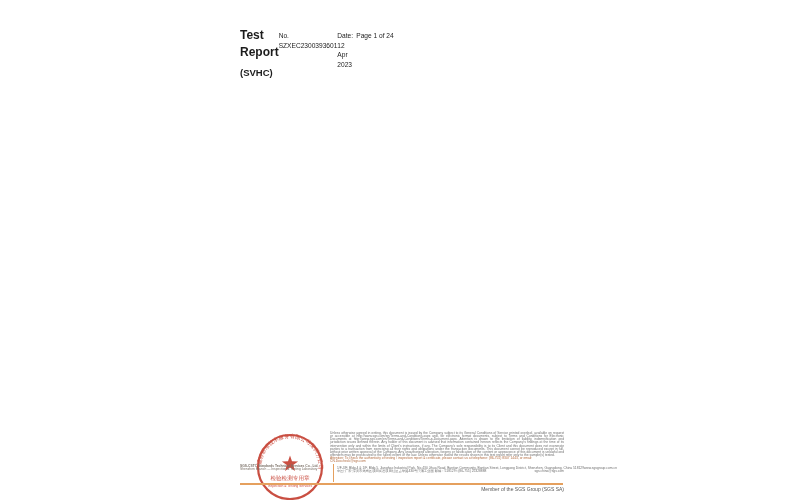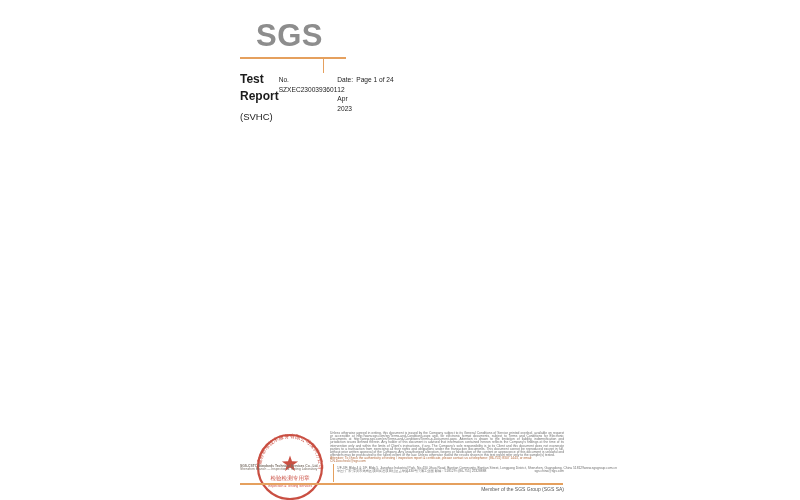--- a/index.html
+++ b/index.html
@@ -21,21 +21,21 @@
   .logo-wrap{position:relative;height:44px;}
   .logo-text{position:absolute;left:16px;top:-6px;font-size:31px;font-weight:bold;
              color:var(--logo);letter-spacing:0.5px;}
   .logo-underline{position:absolute;left:0;top:37px;width:106px;height:2px;background:var(--accent);}
   .logo-vtick{position:absolute;left:83px;top:37px;width:1px;height:16px;background:var(--accent);}
 
   
   .title-row{display:flex;margin-top:7px;}
   .title-block{width:102px;}
   .title{font-size:12px;font-weight:bold;}
-  .subtitle{font-size:9.5px;font-weight:normal;margin-top:4px;}
+  .subtitle{font-size:9.5px;font-weight:bold;margin-top:4px;}
   .meta{padding-top:4px;}
   .meta.report-no{width:87px;}
   .meta.date{width:73px;}
 
   
   .stamp{position:absolute;left:255px;top:432px;width:70px;height:70px;opacity:.9;}
   .tinybox{position:absolute;overflow:visible;}
   .tiny{transform:scale(0.5);transform-origin:0 0;font-size:6.6px;line-height:6.4px;color:var(--faint);}
   .fineprint{left:330px;top:431px;width:234px;}
   .fineprint .tiny{width:468px;text-align:justify;}
@@ -51,25 +51,20 @@
   .footer-line{position:absolute;left:240px;top:483px;width:323px;height:2px;background:var(--accent);}
   .member{left:340px;top:487px;width:224px;}
   .member .tiny{width:448px;text-align:right;color:#555;font-size:10px;line-height:10px;}
 </style>
 </head>
 <body>
 
 <div class="page">
   <div class="doc">
 
-    <div class="logo-wrap">
-      <div class="logo-text">SGS</div>
-      <div class="logo-underline"></div>
-      <div class="logo-vtick"></div>
-    </div>
 
     <div class="title-row">
       <div class="title-block">
         <div class="title">Test Report</div>
         <div class="subtitle">(SVHC)</div>
       </div>
       <div class="meta report-no">No. SZXEC2300393601</div>
       <div class="meta date">Date: 12 Apr 2023</div>
       <div class="meta page">Page 1 of 24</div>
     </div>

